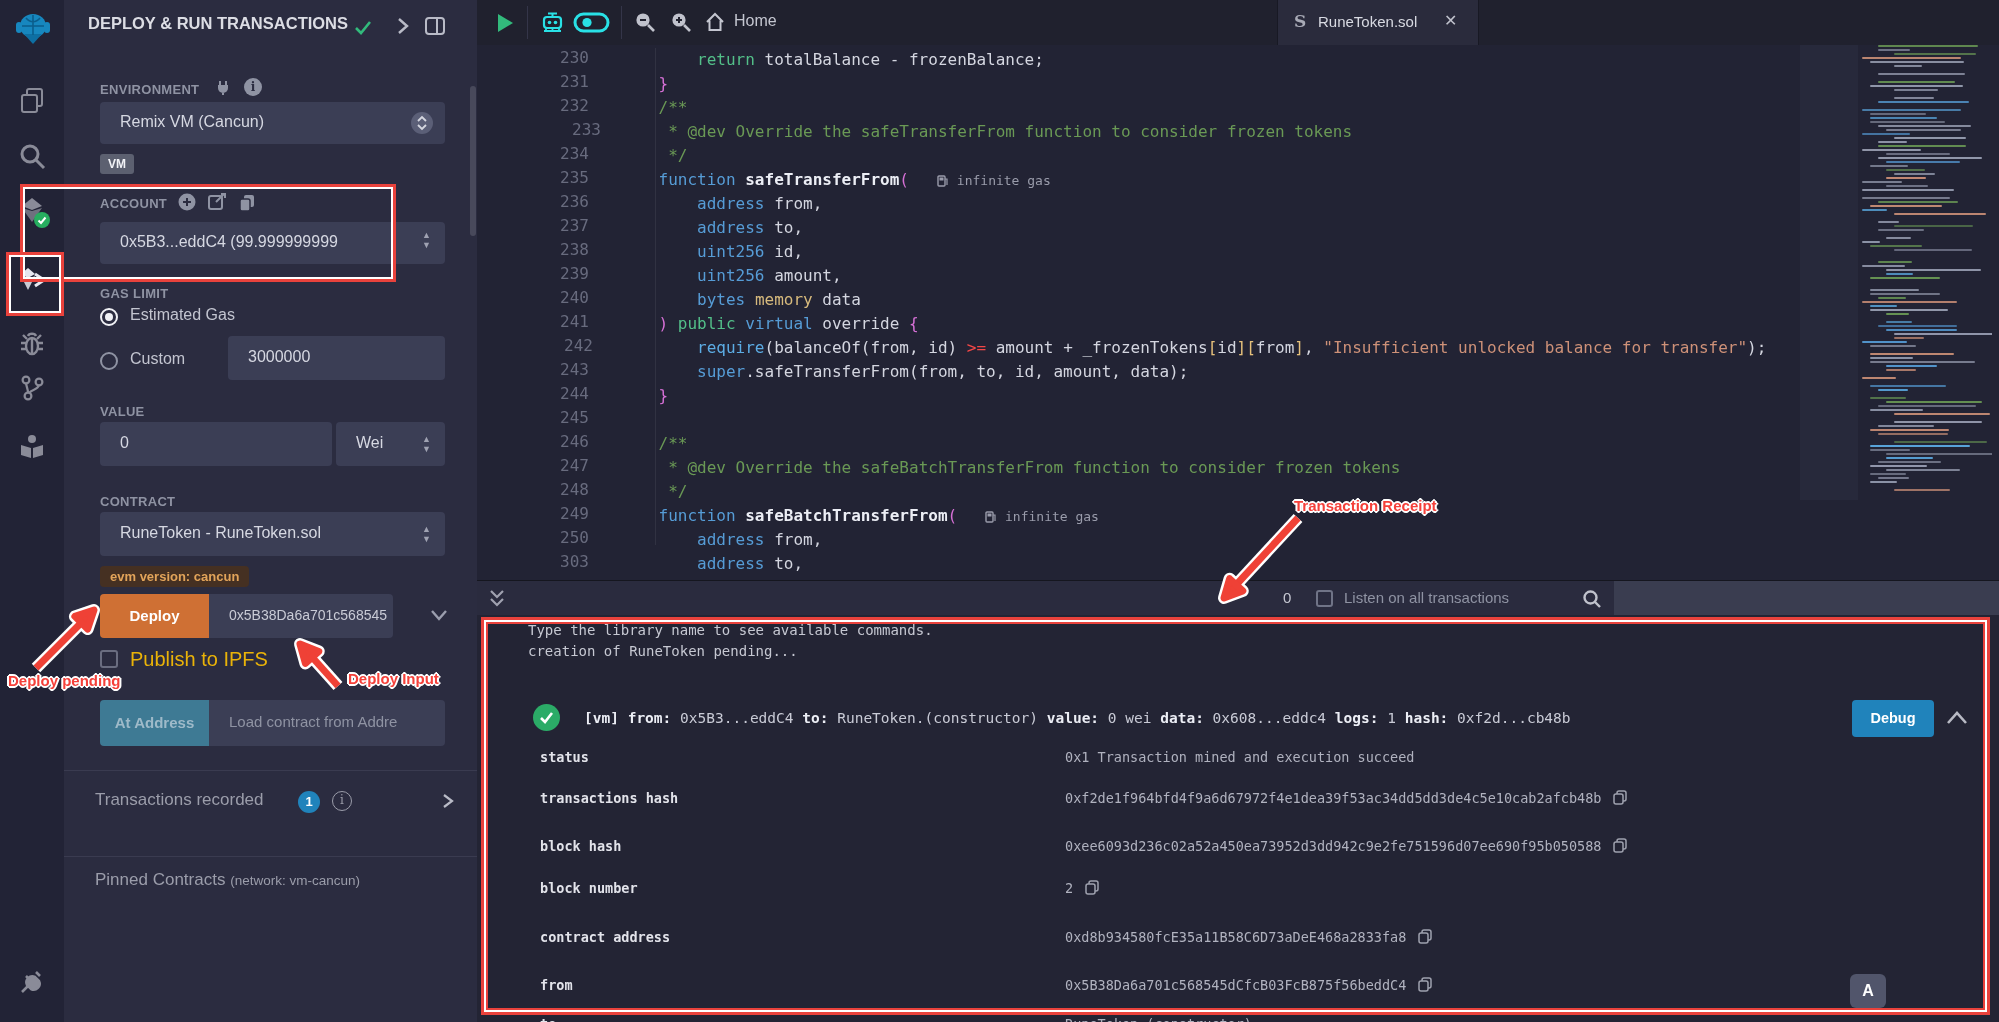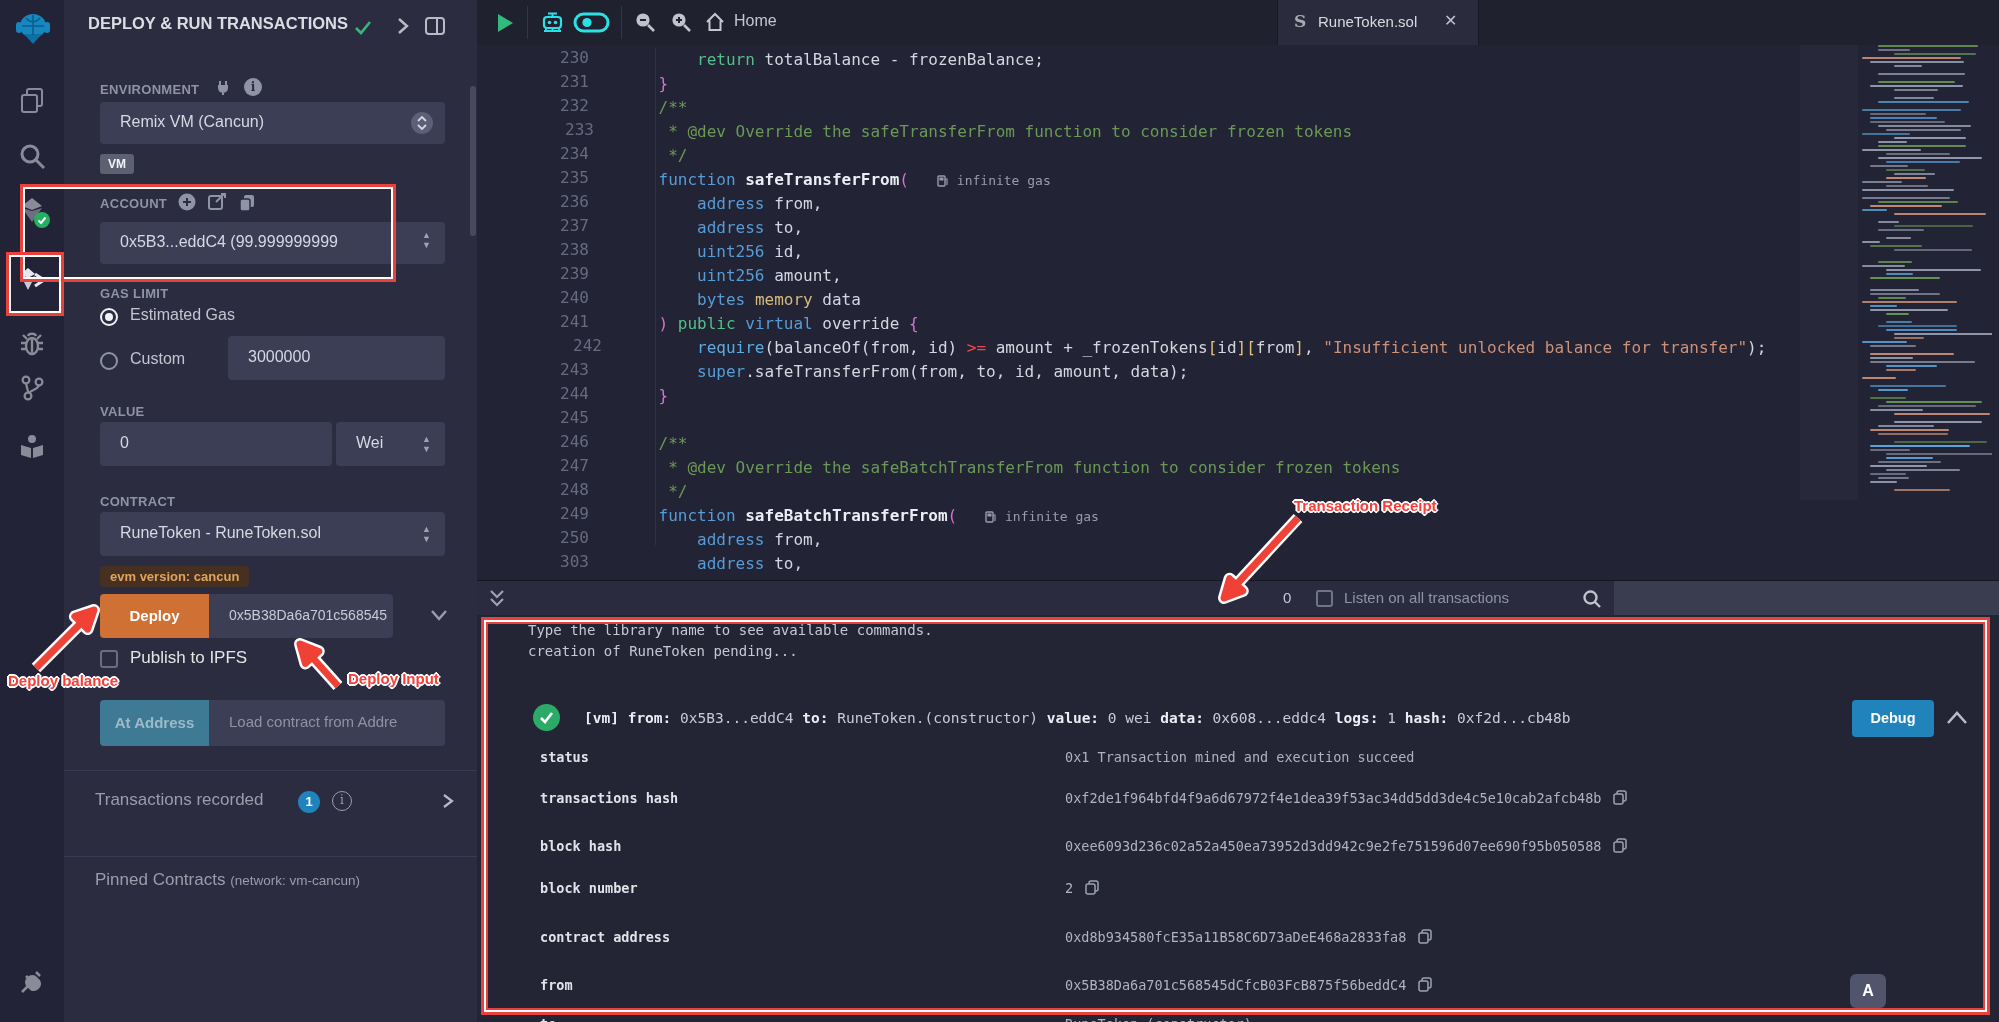--- a/index.html
+++ b/index.html
@@ -198,21 +198,21 @@
     <span class="abs" style="left:36px;top:566px;padding:3px 10px;background:#453022;border-radius:4px;color:#e2a45a;font-size:13px;font-weight:bold;">evm version: cancun</span>
 
     <div class="abs" style="left:36px;top:594px;width:109px;height:44px;background:#cf7034;border-radius:4px 0 0 4px;color:#fff;font-size:15px;font-weight:bold;text-align:center;line-height:44px;">Deploy</div>
     <div class="abs select" style="left:145px;top:594px;width:184px;height:44px;border-radius:0 4px 4px 0;">
       <span class="sel-txt" style="top:13px;font-size:14px;color:#c9cbd6;">0x5B38Da6a701c568545</span>
     </div>
     <svg class="abs" style="left:366px;top:608px;" width="18" height="14" viewBox="0 0 18 14">
         <path d="M2 3 L9 11 L16 3" stroke="#9b9eae" stroke-width="2.4" fill="none"></path>
       </svg>
     <span class="chk" style="left:36px;top:650px;"></span>
-    <span class="abs" style="left:66px;top:648px;font-size:17px;color:#e5e5e5;">Publish to IPFS</span>
+    <span class="abs" style="left:66px;top:648px;font-size:20px;color:#eab308;">Publish to IPFS</span>
 
     <div class="abs" style="left:36px;top:700px;width:109px;height:46px;background:#3e7a94;border-radius:4px 0 0 4px;color:#9ebac9;font-size:15px;font-weight:bold;text-align:center;line-height:46px;">At Address</div>
     <div class="abs select" style="left:145px;top:700px;width:236px;height:46px;border-radius:0 4px 4px 0;">
       <span class="sel-txt" style="top:13px;font-size:15px;color:#8f93a3;width:210px;">Load contract from Addre</span>
     </div>
 
     <div class="divider" style="top:770px;"></div>
 
     <span class="abs" style="left:31px;top:790px;font-size:17px;color:#9b9daa;">Transactions recorded</span>
     <span class="abs" style="left:234px;top:791px;width:22px;height:22px;border-radius:50%;background:#2083bb;color:#fff;font-size:13px;font-weight:bold;text-align:center;line-height:22px;">1</span>
@@ -268,30 +268,30 @@
       <span class="abs" style="left:166px;top:11px;font-size:16px;color:#c0c2cc;">✕</span>
     </div>
   </div>
 
   <div id="editor" class="abs">
     <div class="abs" style="left:178px;top:3px;bottom:35px;width:1px;background:rgba(255,255,255,.07);"></div>
     <div id="gutter">
         <div class="gutter-num mono abs" style="top: 3px; left: 0px;">230</div>
         <div class="gutter-num mono abs" style="top: 27px; left: 0px;">231</div>
         <div class="gutter-num mono abs" style="top: 51px; left: 0px;">232</div>
-        <div class="gutter-num mono abs" style="top: 75px; left: 5px;">233</div>
+        <div class="gutter-num mono abs" style="top: 75px; left: 12px;">233</div>
         <div class="gutter-num mono abs" style="top: 99px; left: 0px;">234</div>
         <div class="gutter-num mono abs" style="top: 123px; left: 0px;">235</div>
         <div class="gutter-num mono abs" style="top: 147px; left: 0px;">236</div>
         <div class="gutter-num mono abs" style="top: 171px; left: 0px;">237</div>
         <div class="gutter-num mono abs" style="top: 195px; left: 0px;">238</div>
         <div class="gutter-num mono abs" style="top: 219px; left: 0px;">239</div>
         <div class="gutter-num mono abs" style="top: 243px; left: 0px;">240</div>
         <div class="gutter-num mono abs" style="top: 267px; left: 0px;">241</div>
-        <div class="gutter-num mono abs" style="top: 291px; left: 13px;">242</div>
+        <div class="gutter-num mono abs" style="top: 291px; left: 4px;">242</div>
         <div class="gutter-num mono abs" style="top: 315px; left: 0px;">243</div>
         <div class="gutter-num mono abs" style="top: 339px; left: 0px;">244</div>
         <div class="gutter-num mono abs" style="top: 363px; left: 0px;">245</div>
         <div class="gutter-num mono abs" style="top: 387px; left: 0px;">246</div>
         <div class="gutter-num mono abs" style="top: 411px; left: 0px;">247</div>
         <div class="gutter-num mono abs" style="top: 435px; left: 0px;">248</div>
         <div class="gutter-num mono abs" style="top: 459px; left: 0px;">249</div>
         <div class="gutter-num mono abs" style="top: 483px; left: 0px;">250</div>
         <div class="gutter-num mono abs" style="top: 507px; left: 0px;">303</div>
       </div>
@@ -518,17 +518,17 @@
     </g>
     <g stroke="#ef4136" stroke-width="7" fill="#ef4136" stroke-linejoin="round">
       <line x1="36" y1="668" x2="81" y2="623"></line>
         <polygon points="94,610 87.6,629.1 74.9,616.4"></polygon>
       <line x1="338" y1="686" x2="312" y2="657"></line>
         <polygon points="300,644 318.8,651.4 305.4,663.4"></polygon>
       <line x1="1298" y1="518" x2="1236" y2="585"></line>
         <polygon points="1224,598 1229.6,578.7 1242.8,590.9"></polygon>
     </g>
   </svg>
-  <div class="ann" style="left:8px;top:672px;">Deploy balance</div>
+  <div class="ann" style="left:8px;top:672px;">Deploy pending</div>
   <div class="ann" style="left:348px;top:670px;">Deploy Input</div>
   <div class="ann" style="left:1294px;top:497px;">Transaction Receipt</div>
 
 </div>
 
 </body></html>

